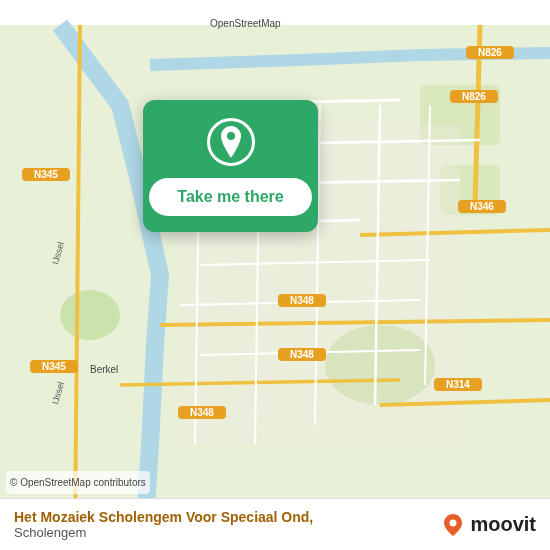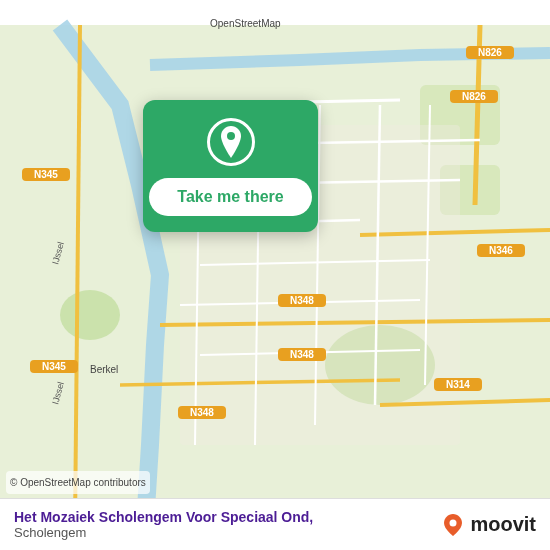--- a/index.html
+++ b/index.html
@@ -82,21 +82,21 @@
       z-index: 20;
     }
 
     #location-info {
       flex: 1;
     }
 
     #location-name {
       font-size: 14px;
       font-weight: 600;
-      color: #4c1d95;
+      color: #a16207;
     }
 
     #location-country {
       font-size: 13px;
       color: #555;
     }
 
     #moovit-logo {
       display: flex;
       align-items: center;
@@ -182,21 +182,21 @@
     <path d="M 380,80 L 375,380" stroke="white" stroke-width="2.5" fill="none"></path>
     <path d="M 430,80 L 425,360" stroke="white" stroke-width="2" fill="none"></path>
 
     <text x="58" y="240" font-size="9" fill="#555" transform="rotate(-75, 58, 240)" font-family="Arial">IJssel</text>
     <text x="58" y="380" font-size="9" fill="#555" transform="rotate(-75, 58, 380)" font-family="Arial">IJssel</text>
   </svg>
 
   <div id="road-n826-top" class="road-label" style="top:46px;left:466px;">N826</div>
   <div id="road-n826-mid" class="road-label" style="top:90px;left:450px;">N826</div>
   <div id="road-n345-left" class="road-label" style="top:168px;left:22px;">N345</div>
-  <div id="road-n346-right" class="road-label" style="top:200px;left:477px;margin-top:44px;">N346</div>
+  <div id="road-n346-right" class="road-label" style="top:200px;left:458px;">N346</div>
   <div id="road-n345-bottom" class="road-label" style="top:360px;left:30px;">N345</div>
   <div id="road-n348-mid" class="road-label" style="top:294px;left:278px;">N348</div>
   <div id="road-n348-lower" class="road-label" style="top:348px;left:278px;">N348</div>
   <div id="road-n348-bottomleft" class="road-label" style="top:406px;left:178px;">N348</div>
   <div id="road-n314-right" class="road-label" style="top:378px;left:434px;">N314</div>
 
   <div style="position:absolute;top:316px;left:90px;font-size:10px;color:#444;font-family:Arial;z-index:5;margin-top:48px;">Berkel</div>
   <div style="position:absolute;top:18px;left:210px;font-size:10px;color:#444;font-family:Arial;z-index:5;">OpenStreetMap</div>
 
   <div id="popup-card">

